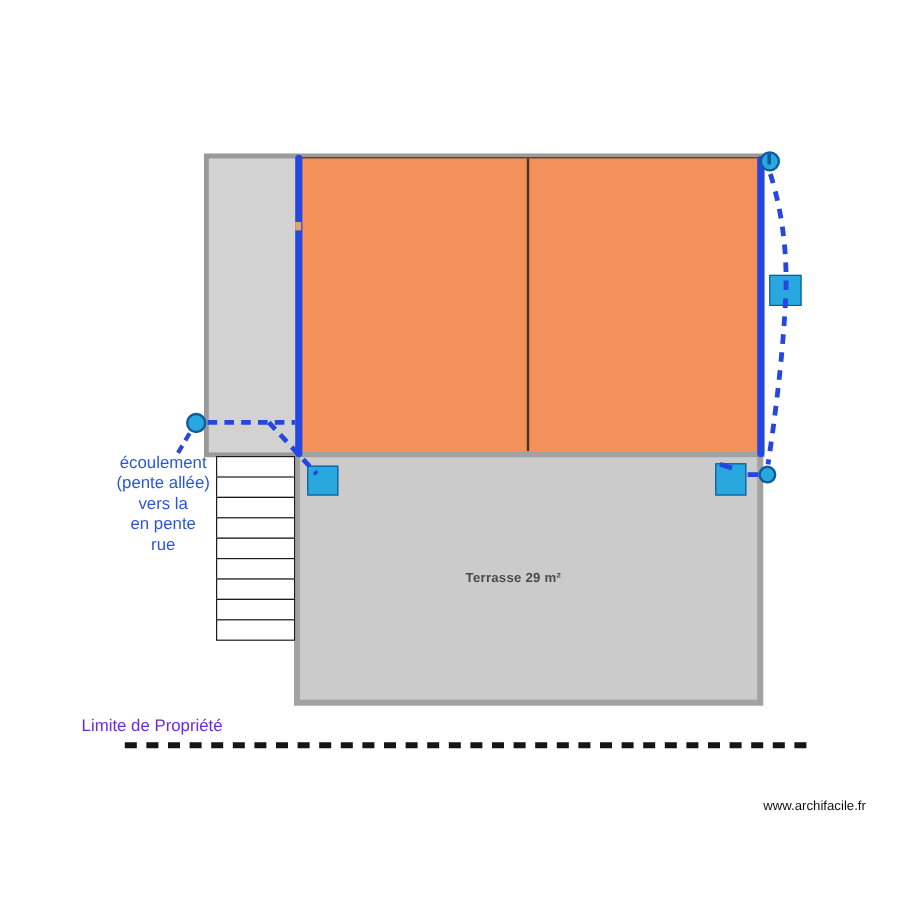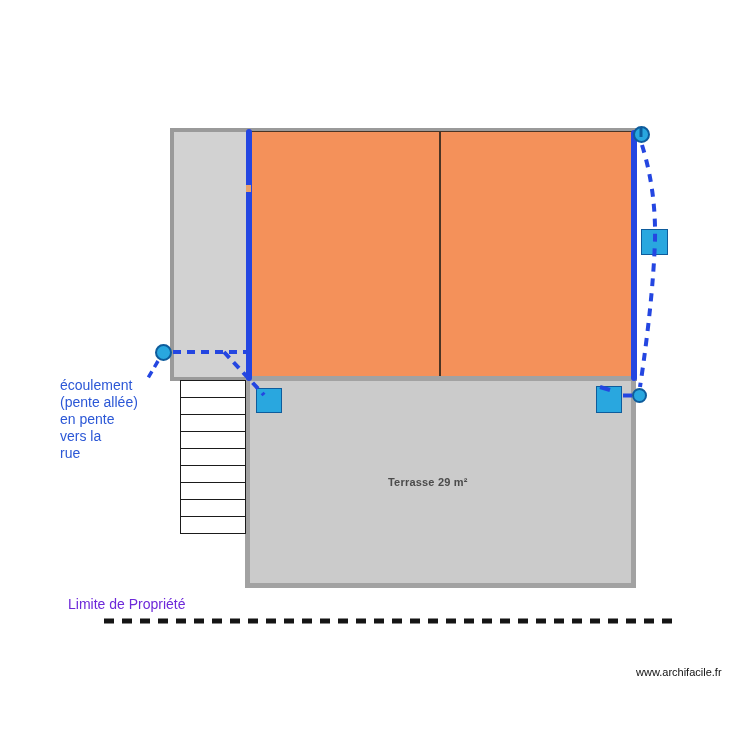--- a/index.html
+++ b/index.html
@@ -40,21 +40,21 @@
   .sq-terrace-right{left:596px;top:386px;width:26px;height:27px;}
   .hcircle{position:absolute;background:#29a7df;border:2px solid #0e5c9c;border-radius:50%;box-sizing:border-box;}
   .c-top-right{left:632.5px;top:125.5px;width:17px;height:17px;}
   .c-bottom-right{left:631.5px;top:387.5px;width:15px;height:15px;}
   .c-left{left:154.5px;top:343.5px;width:17px;height:17px;}
 
   
   .overlay{position:absolute;left:0;top:0;width:750px;height:750px;pointer-events:none;}
 
   
-  .annotation{position:absolute;left:60px;top:377px;width:152px;text-align:left;
+  .annotation{position:absolute;left:60px;top:377px;width:152px;text-align:center;
     color:#2b57d6;font-size:14px;line-height:17px;}
   .limite-label{position:absolute;left:68px;top:596px;font-size:14px;color:#6d28d9;}
   .watermark{position:absolute;left:636px;top:666px;font-size:11px;color:#101010;}
 </style>
 </head>
 <body>
 
 <div id="stage">
 
   <div class="building"></div>
@@ -103,22 +103,22 @@
 
     <path d="M 600 387 L 610 390" stroke="#2446e1" stroke-width="4" fill="none"></path>
     <path d="M 623 395.5 H 632" stroke="#2446e1" stroke-width="4" fill="none"></path>
 
     <path d="M 104 621 H 679" stroke="#151515" stroke-width="5" stroke-dasharray="10 8" fill="none"></path>
   </svg>
 
   <div class="annotation">
     <div>écoulement</div>
     <div>(pente allée)</div>
+    <div>vers la</div>
     <div>en pente</div>
-    <div>vers la</div>
     <div>rue</div>
   </div>
 
   <div class="limite-label">Limite de Propriété</div>
 
   <div class="watermark">www.archifacile.fr</div>
 
 </div>
 
 </body></html>

